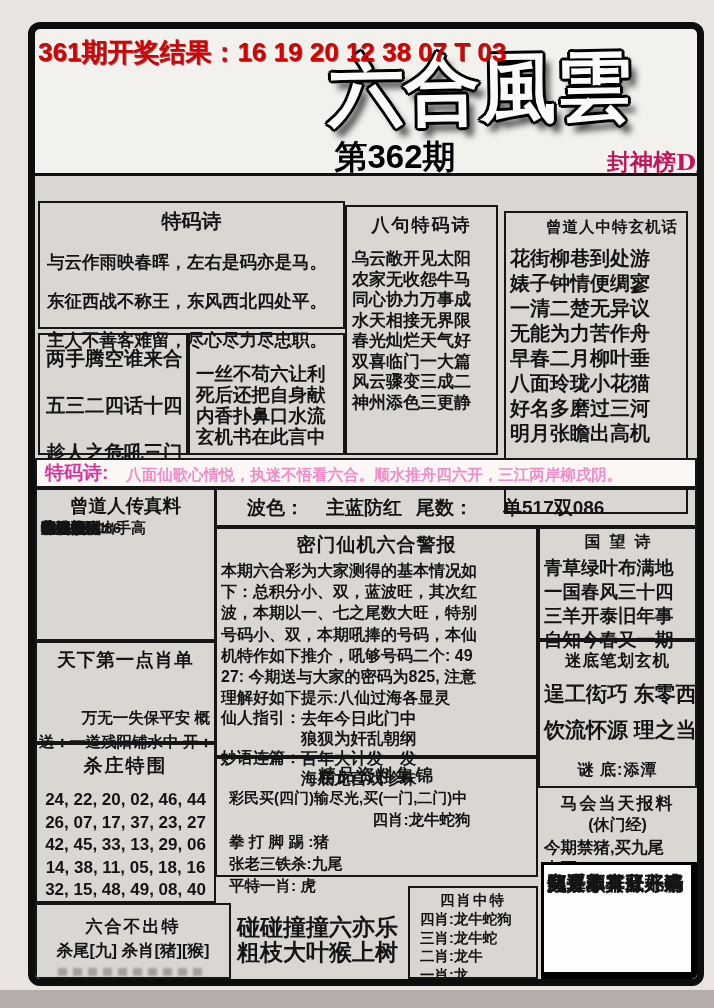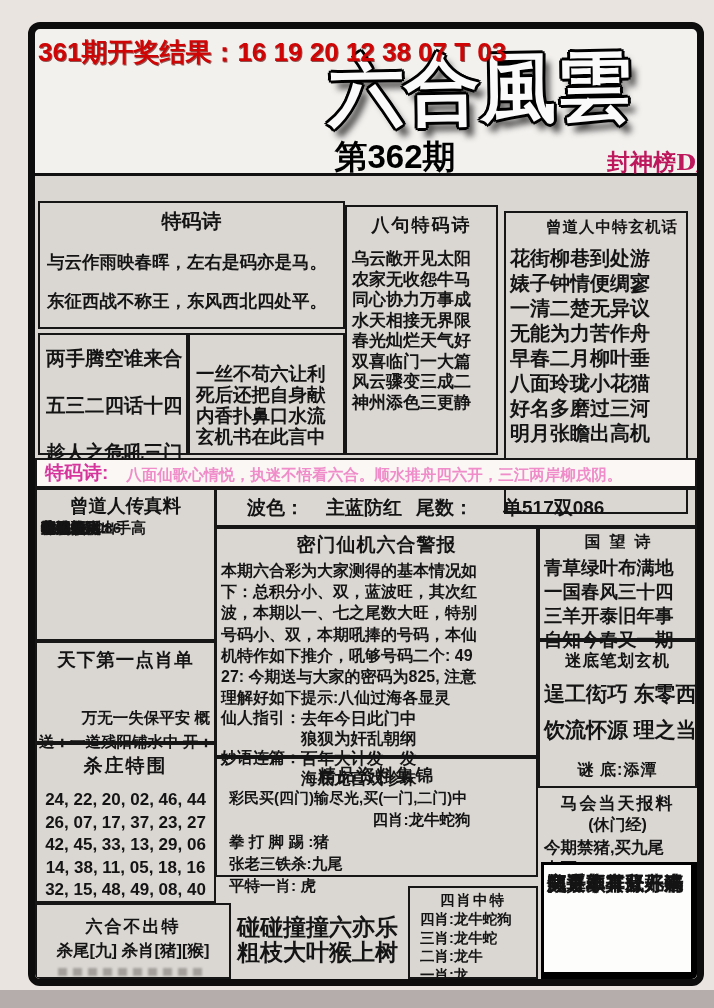--- a/index.html
+++ b/index.html
@@ -175,20 +175,21 @@
 
   <div class="banner">361期开奖结果：16 19 20 12 38 07 T 03</div>
   <div class="big-title">六合風雲</div>
   <div class="issue">第362期</div>
   <div class="edition">封神榜D版</div>
 
   <div class="box tema-box">
     <span class="hd">特码诗</span>
     <span class="ln">与云作雨映春晖，左右是码亦是马。</span>
     <span class="ln">东征西战不称王，东风西北四处平。</span>
+    <span class="ln">主人不善客难留，尽心尽力尽忠职。</span>
   </div>
 
   <div class="box duo-left">
     <span class="ln">两手腾空谁来合</span>
     <span class="ln">五三二四话十四</span>
     <span class="ln">趁人之危吼三门</span>
   </div>
   <div class="box duo-right">
     <span class="ln">一丝不苟六让利</span>
     <span class="ln">死后还把自身献</span>

